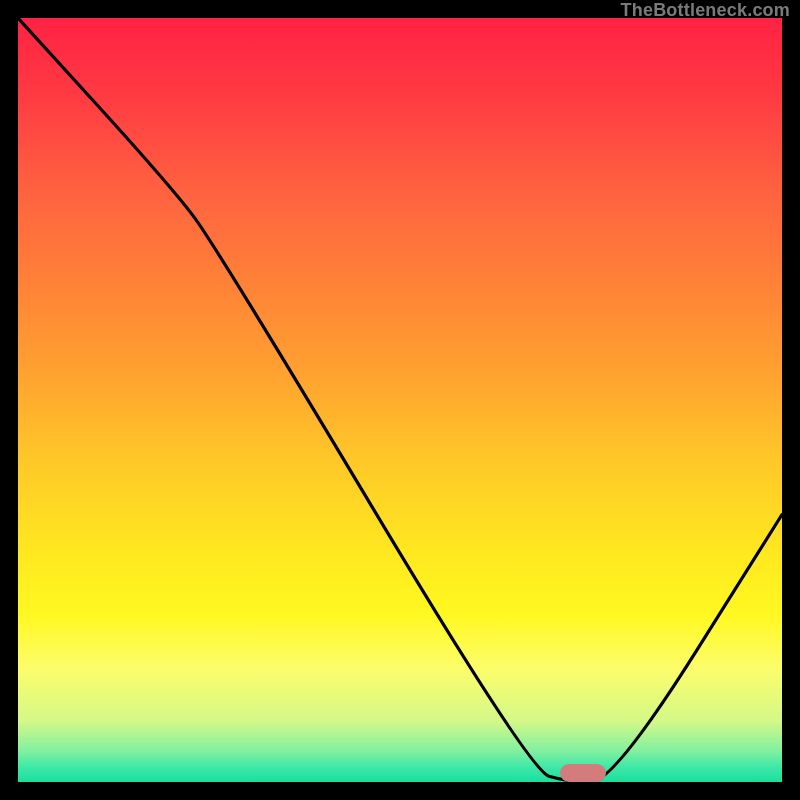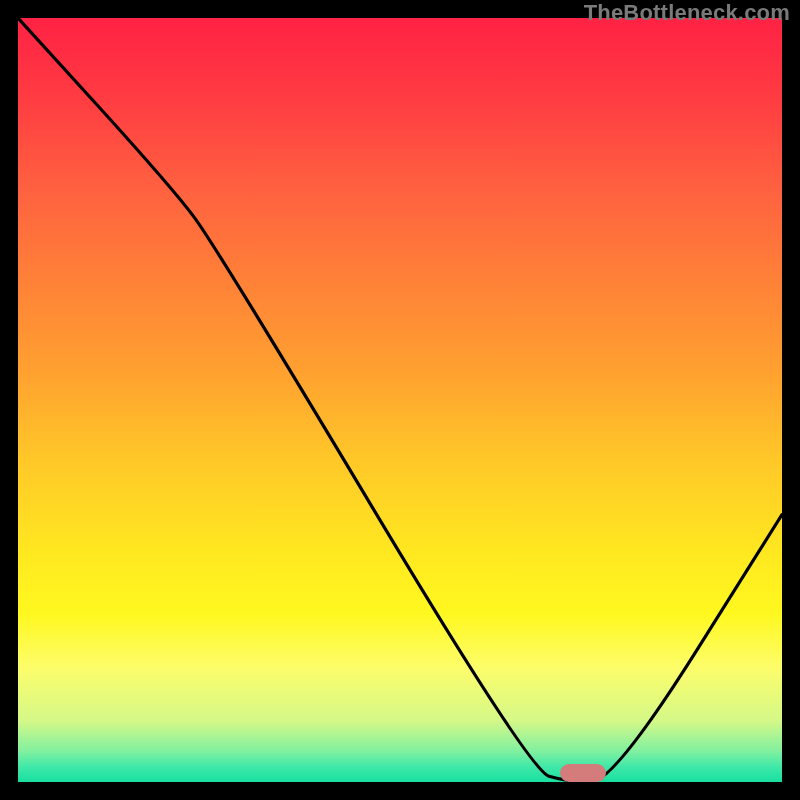--- a/index.html
+++ b/index.html
@@ -36,21 +36,21 @@
       #80f0a0 96%,
       #40e8a8 98%,
       #18e0a0 100%
     );
   }
   .watermark {
     position: absolute;
     top: 0px;
     right: 10px;
     font-family: Arial, Helvetica, sans-serif;
-    font-size: 22px;
+    font-size: 18px;
     font-weight: 600;
     color: #7a7a7a;
     letter-spacing: 0.2px;
     z-index: 5;
   }
   svg.curve {
     position: absolute;
     left: 0;
     top: 0;
     width: 764px;

